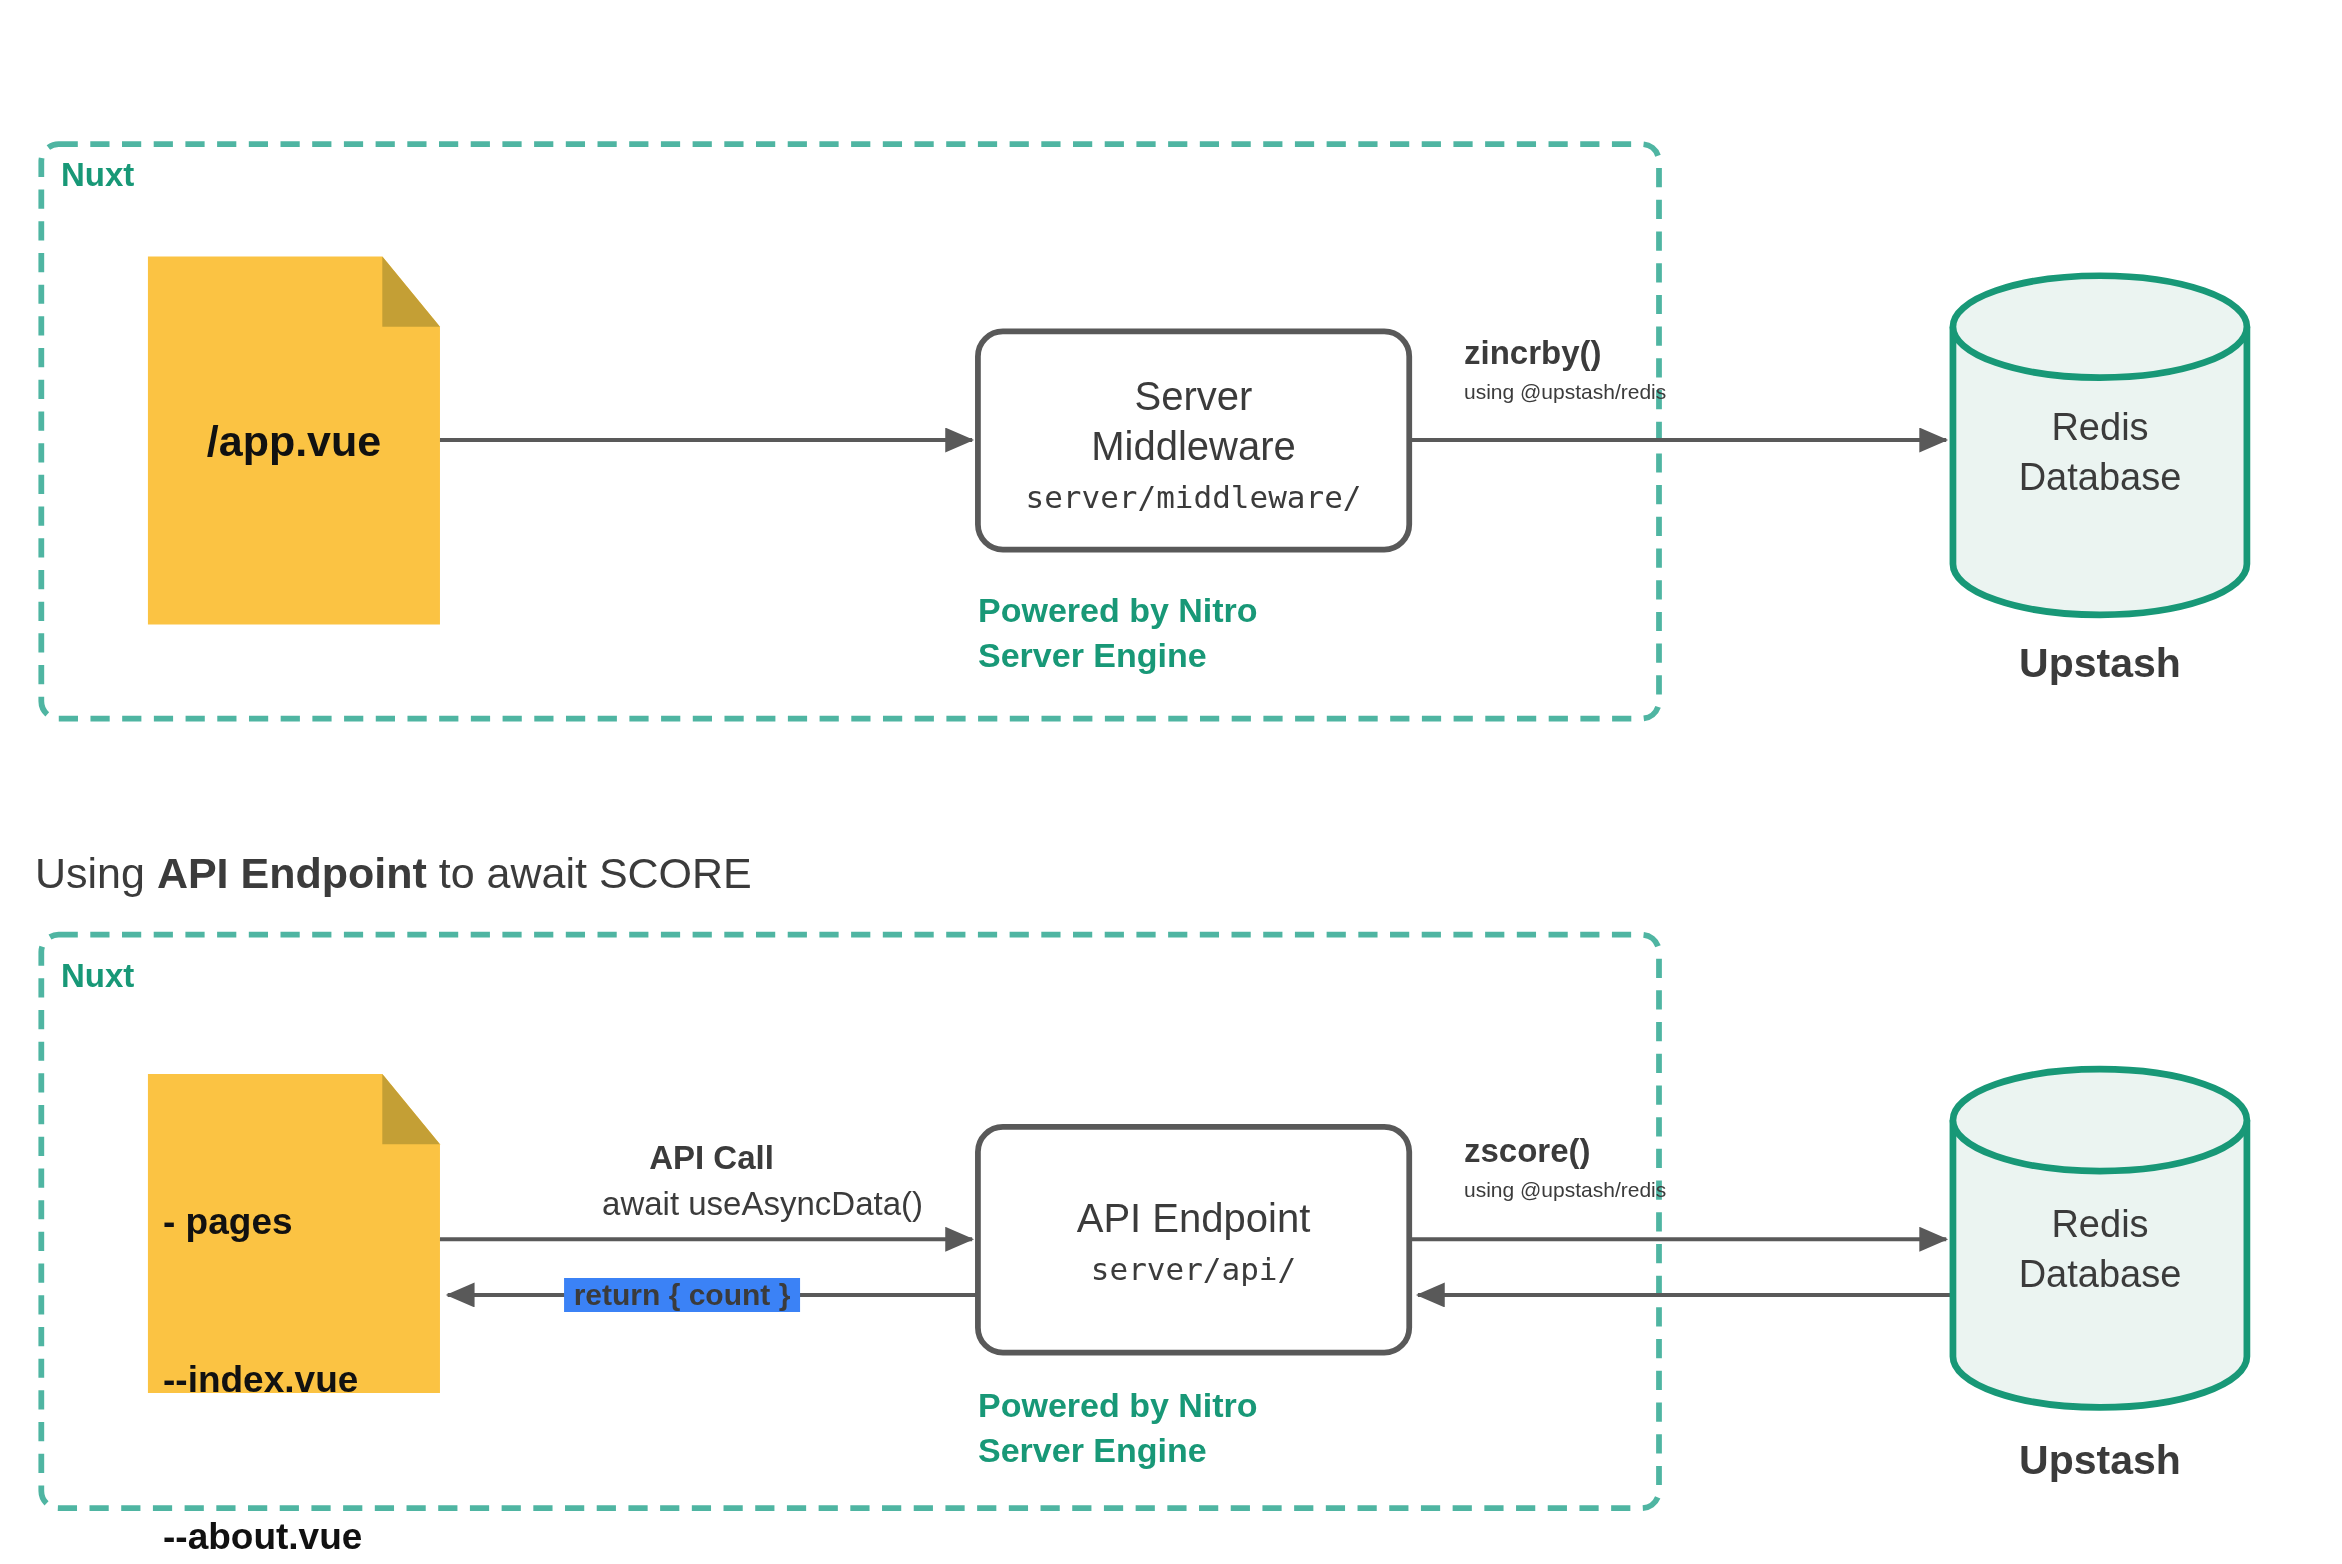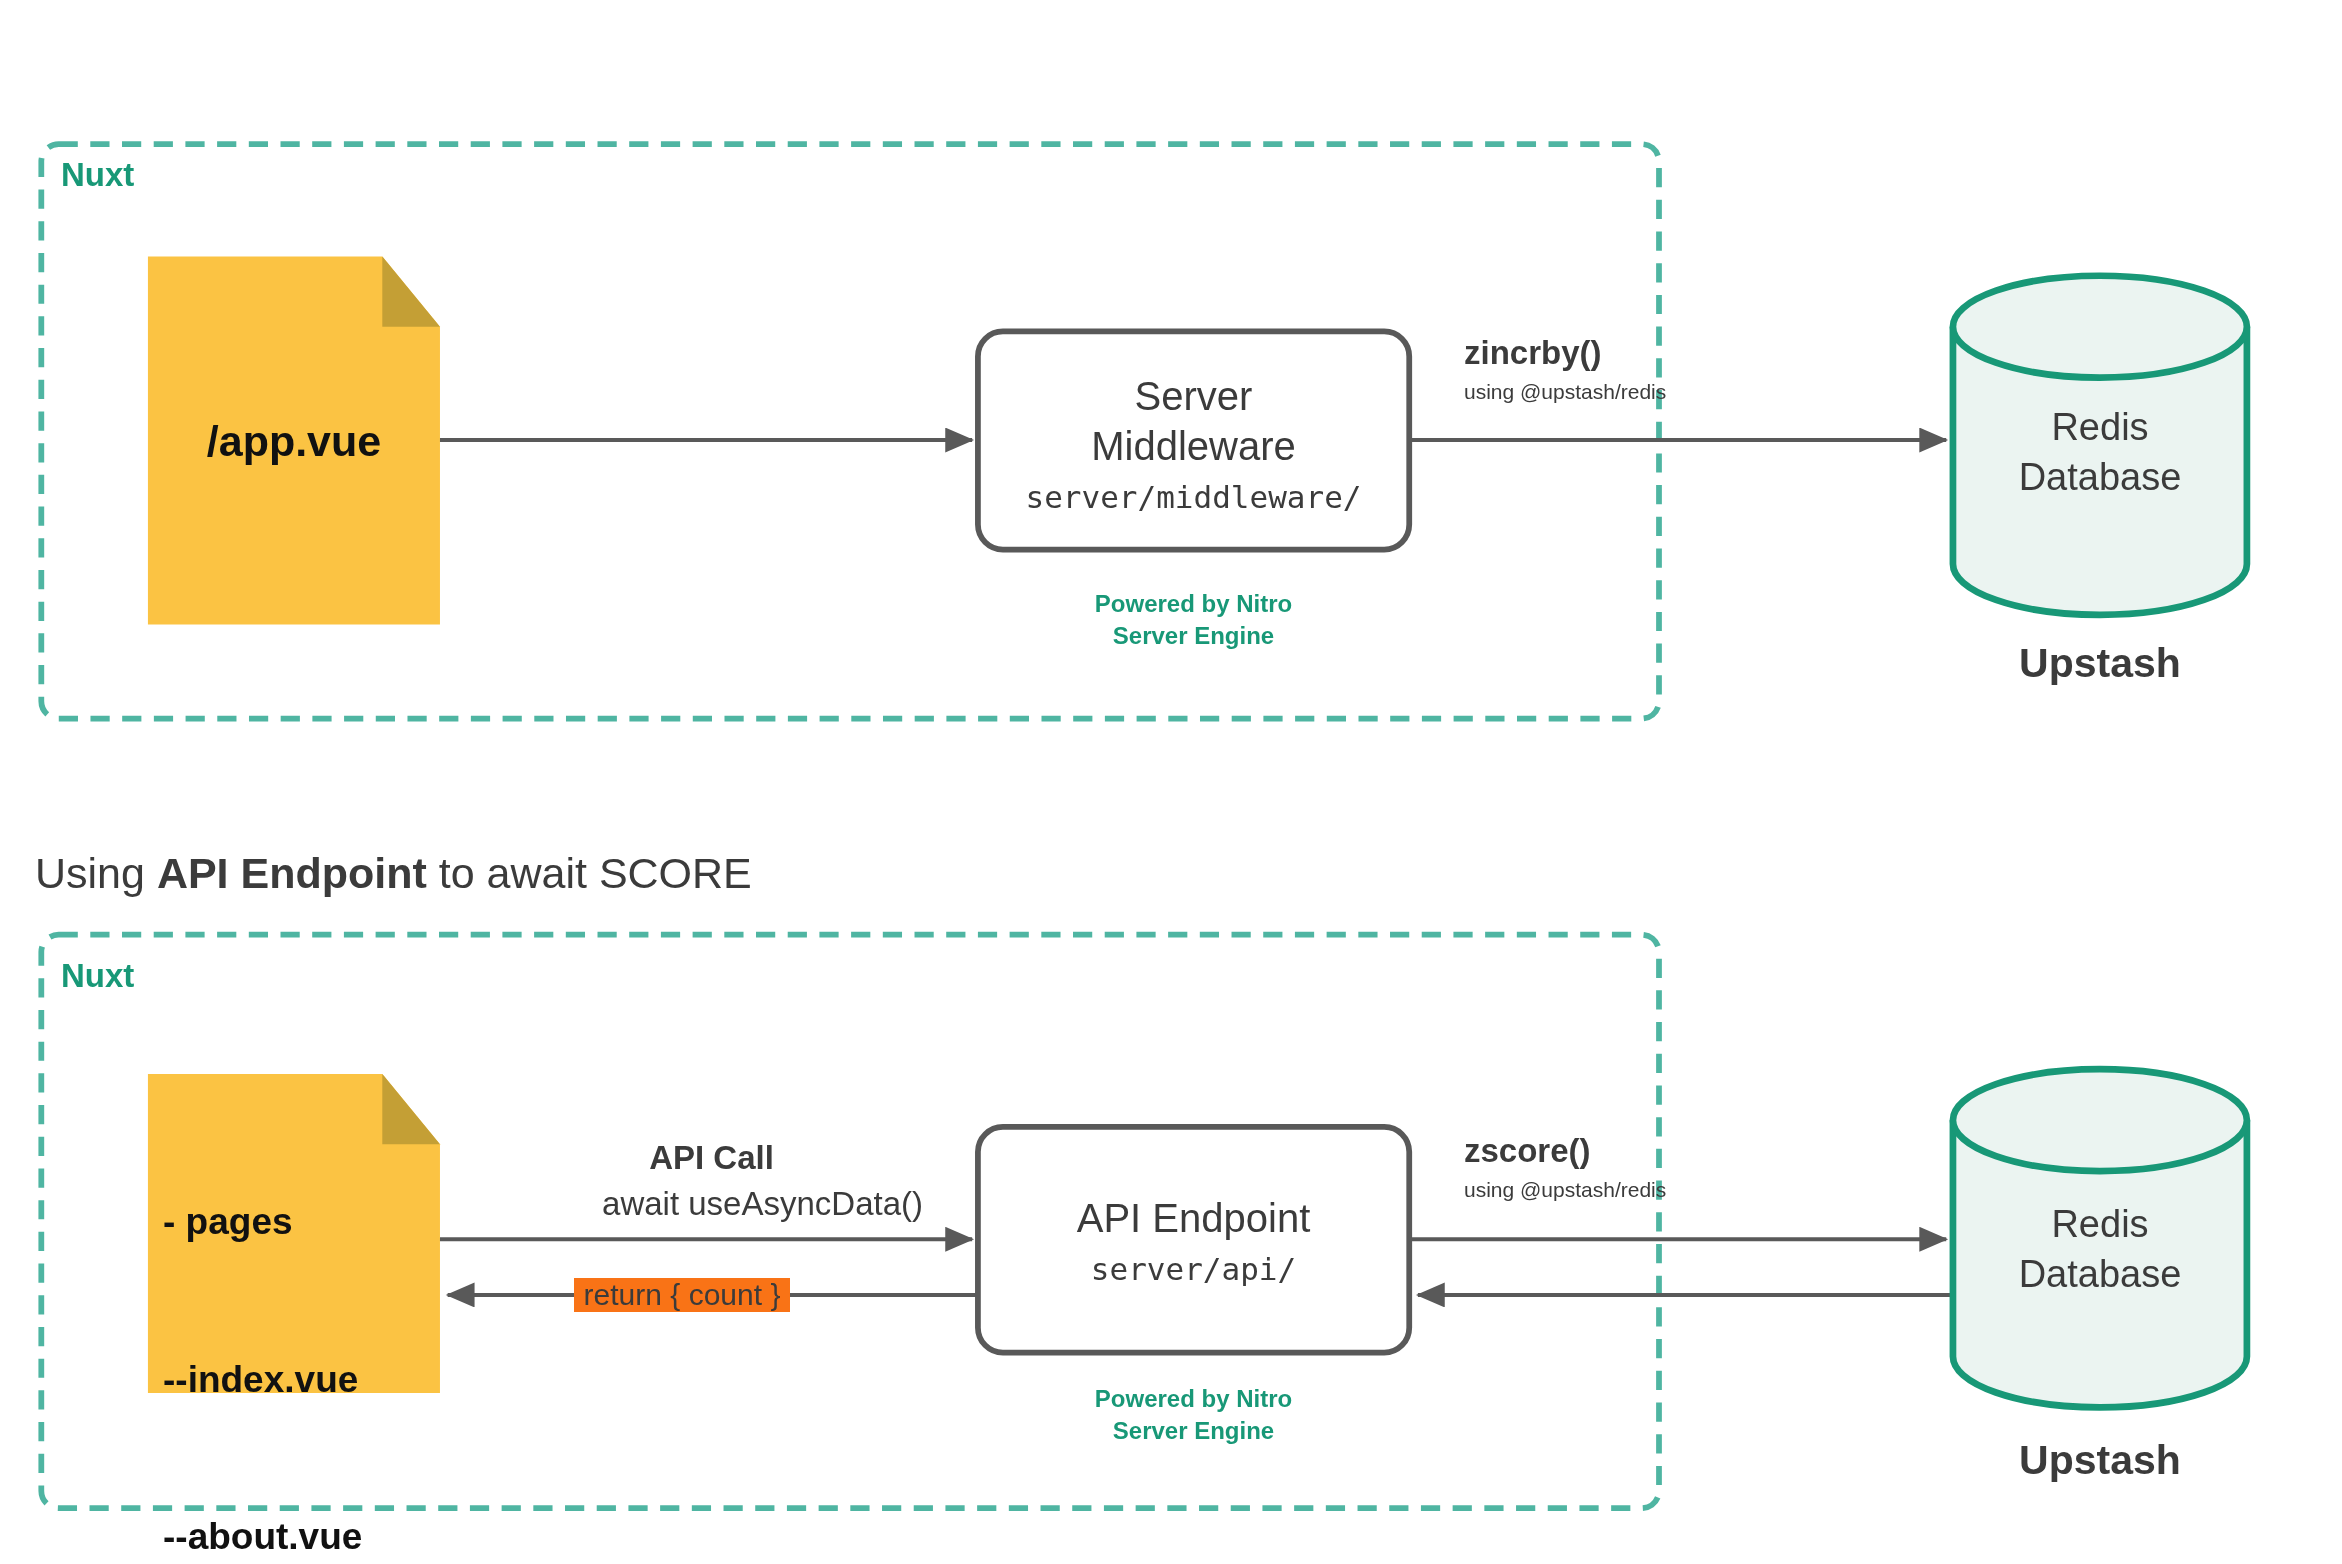--- a/index.html
+++ b/index.html
@@ -55,39 +55,39 @@
     width: 431px; height: 228px;
     display: flex; flex-direction: column;
     align-items: center; justify-content: center;
   }
   .node-box-title { font-size: 40px; line-height: 1.25; text-align: center; color: #3b3b3b; }
   .node-box-sub {
     font-family: "DejaVu Sans Mono", "Liberation Mono", monospace;
     font-size: 31px; margin-top: 7.7px; color: #3b3b3b;
   }
   .powered {
-    width: 431px; text-align: center;
-    font-size: 24px; font-weight: bold; line-height: 1.32;
+    width: 431px; text-align: left;
+    font-size: 34px; font-weight: bold; line-height: 1.32;
     color: var(--teal-text);
   }
   .redis-call-fn { font-size: 33px; font-weight: bold; color: #3b3b3b; }
   .redis-call-via { font-size: 21px; color: #3b3b3b; }
   .db-label {
     width: 294px; text-align: center;
     font-size: 38px; line-height: 1.32; color: #3b3b3b;
   }
   .db-caption {
     width: 294px; text-align: center;
     font-size: 41px; font-weight: bold; color: #3b3b3b;
   }
   .return-chip {
     transform: translate(-50%, -50%);
-    background: #f97316;
+    background: #3b82f6;
     padding: 0 9.6px;
-    font-size: 30px; font-weight: normal; color: #3b3b3b;
+    font-size: 30px; font-weight: bold; color: #3b3b3b;
     white-space: nowrap;
   }
 </style>
 </head>
 <body>
 
 <div class="canvas">
 
   <svg class="layer" width="2342" height="1564" viewBox="0 0 2438 1628">
     <defs>

